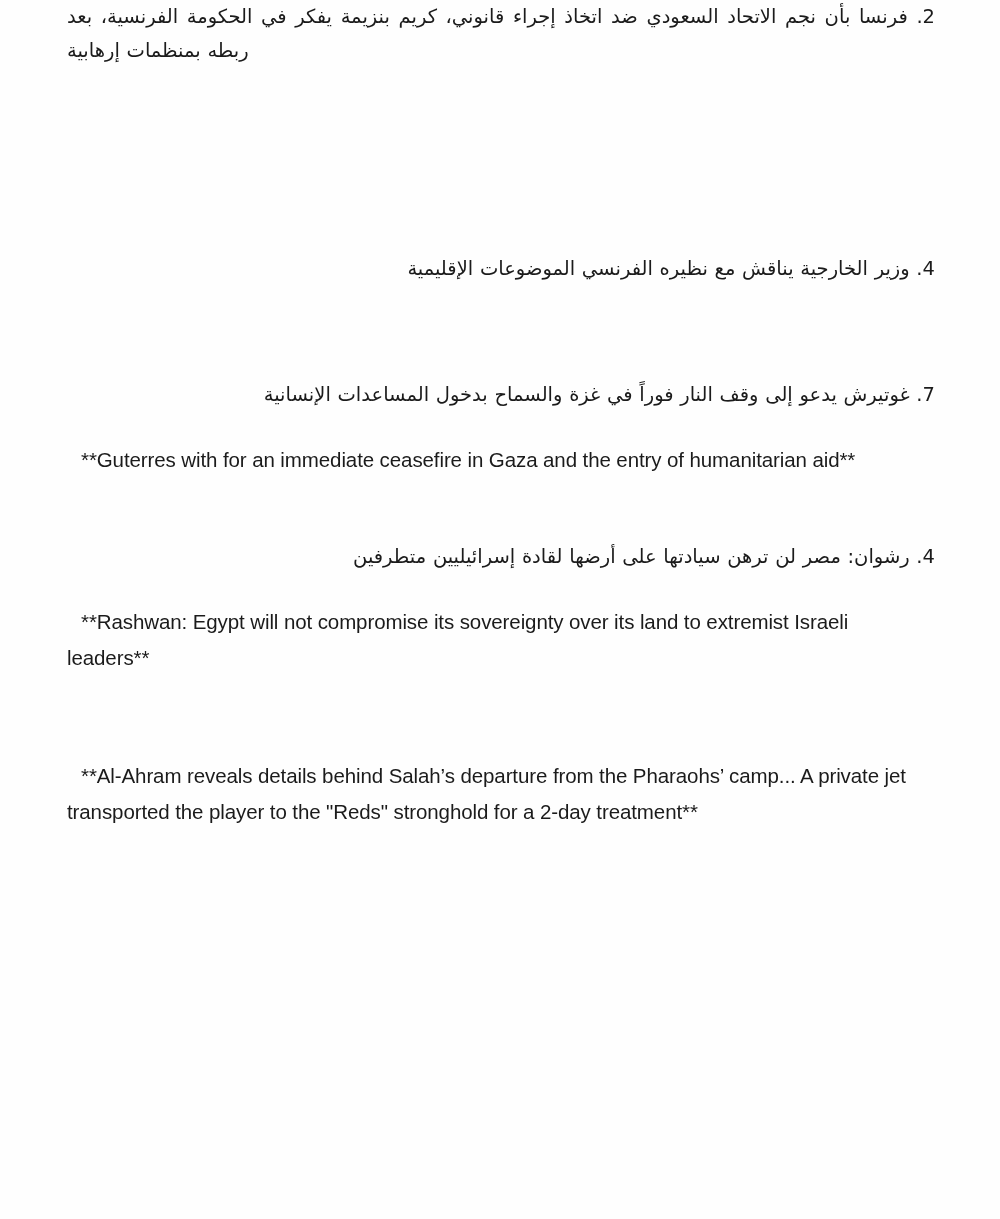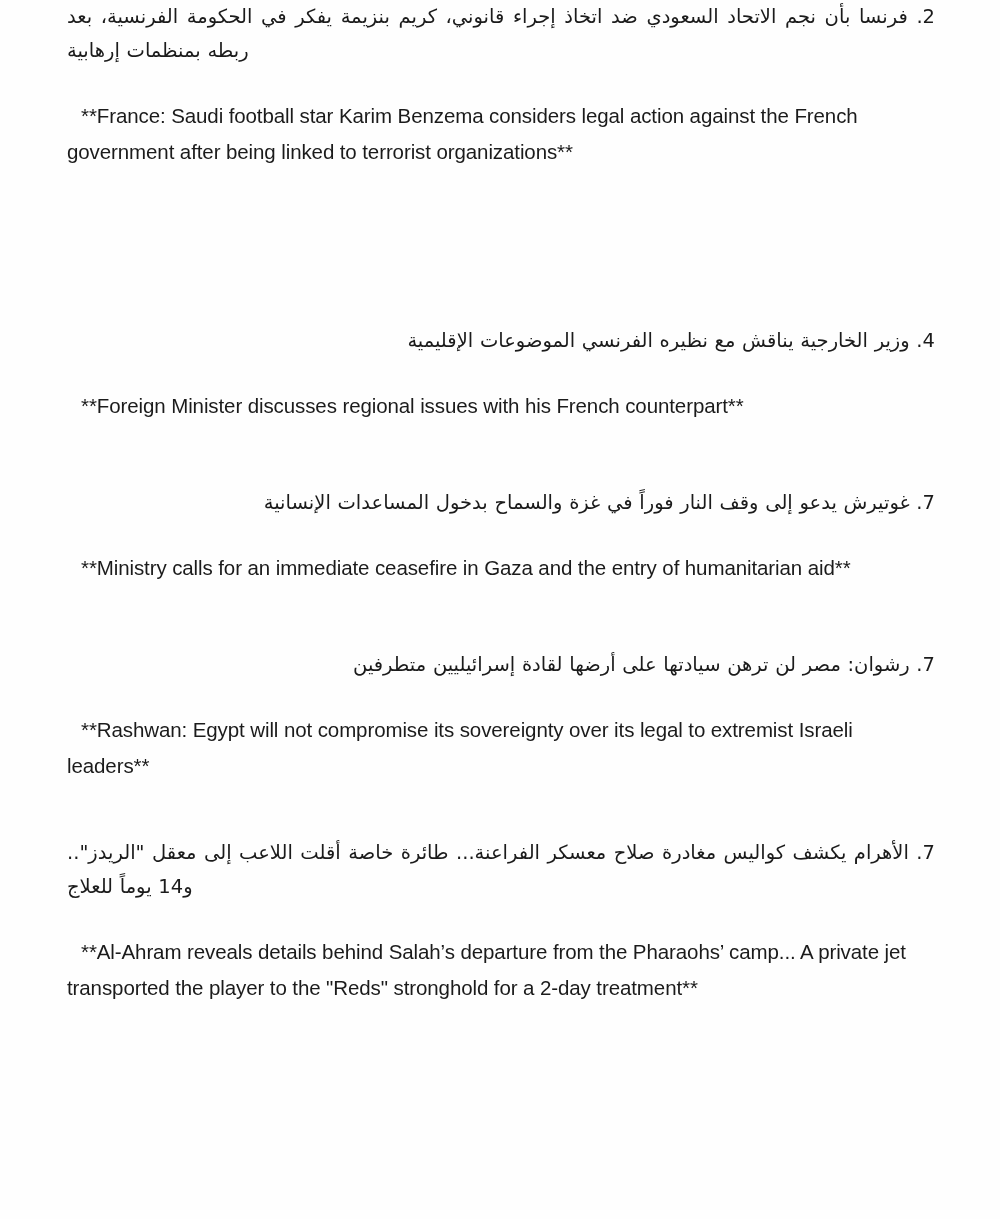--- a/index.html
+++ b/index.html
@@ -78,51 +78,48 @@
 </style>
 </head>
 <body>
 
 <div class="page">
   <div class="news-list">
 
     <div class="news-item">
       <p class="arabic wrap-left">2. فرنسا بأن نجم الاتحاد السعودي ضد اتخاذ إجراء قانوني، كريم بنزيمة يفكر في الحكومة الفرنسية، بعد ربطه بمنظمات إرهابية</p>
       <div class="gap-after-arabic"></div>
-      <p class="english">**France: Saudi football star Karim Benzema considers legal action against the French government after being linked to terrorist organizations**</p>
     </div>
     <div class="gap-between-items loose"></div>
 
     <div class="news-item">
       <div class="gap-after-arabic"></div>
     </div>
     <div class="gap-between-items loose"></div>
 
     <div class="news-item">
       <p class="arabic">4. وزير الخارجية يناقش مع نظيره الفرنسي الموضوعات الإقليمية</p>
       <div class="gap-after-arabic"></div>
-      <p class="english">**Foreign Minister discusses regional issues with his French counterpart**</p>
     </div>
     <div class="gap-between-items loose"></div>
 
     <div class="news-item">
       <p class="arabic">7. غوتيرش يدعو إلى وقف النار فوراً في غزة والسماح بدخول المساعدات الإنسانية</p>
       <div class="gap-after-arabic"></div>
-      <p class="english">**Ministry calls for an immediate ceasefire in Gaza and the entry of humanitarian aid**</p>
+      <p class="english">**Guterres with for an immediate ceasefire in Gaza and the entry of humanitarian aid**</p>
     </div>
     <div class="gap-between-items loose"></div>
 
     <div class="news-item">
-      <p class="arabic">7. رشوان: مصر لن ترهن سيادتها على أرضها لقادة إسرائيليين متطرفين</p>
+      <p class="arabic">4. رشوان: مصر لن ترهن سيادتها على أرضها لقادة إسرائيليين متطرفين</p>
       <div class="gap-after-arabic"></div>
-      <p class="english">**Rashwan: Egypt will not compromise its sovereignty over its legal to extremist Israeli leaders**</p>
+      <p class="english">**Rashwan: Egypt will not compromise its sovereignty over its land to extremist Israeli leaders**</p>
     </div>
     <div class="gap-between-items tight"></div>
 
     <div class="news-item">
-      <p class="arabic wrap-left">7. الأهرام يكشف كواليس مغادرة صلاح معسكر الفراعنة... طائرة خاصة أقلت اللاعب إلى معقل "الريدز".. و14 يوماً للعلاج</p>
       <div class="gap-after-arabic"></div>
       <p class="english">**Al-Ahram reveals details behind Salah’s departure from the Pharaohs’ camp... A private jet transported the player to the "Reds" stronghold for a 2-day treatment**</p>
     </div>
     <div class="gap-between-items tight"></div>
 
   </div>
 </div>
 
 </body></html>

